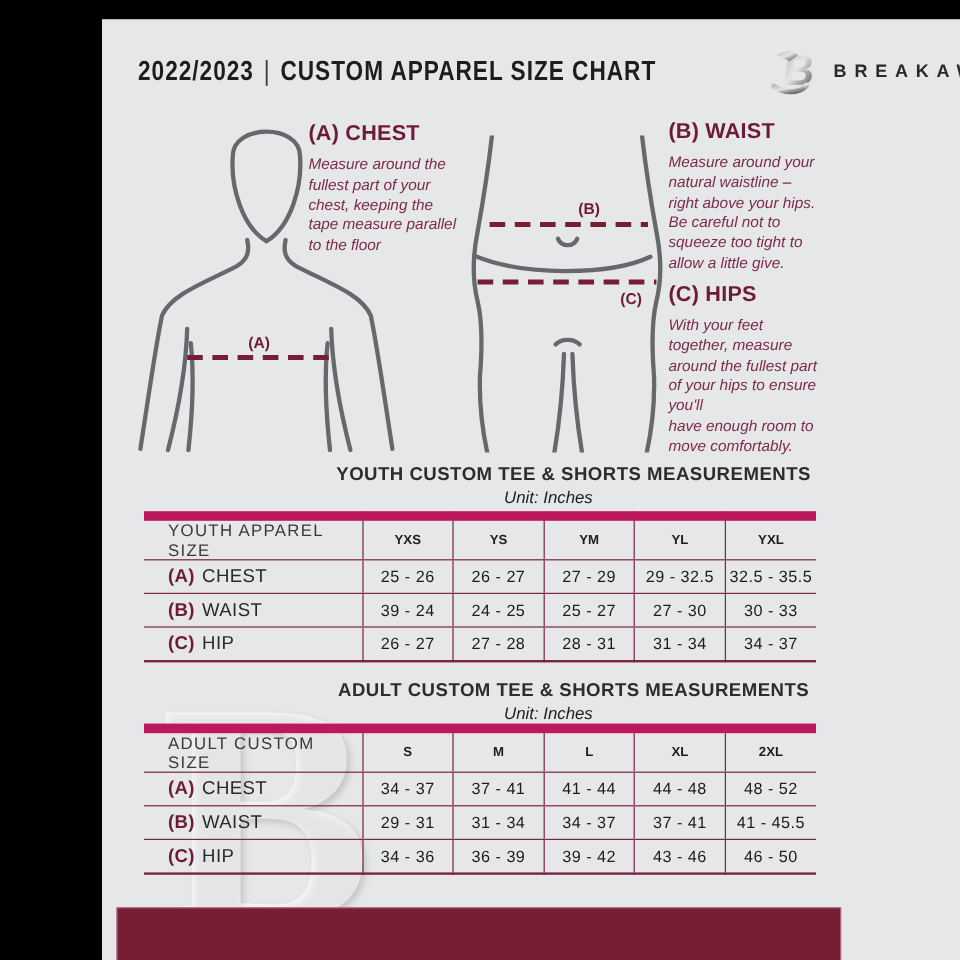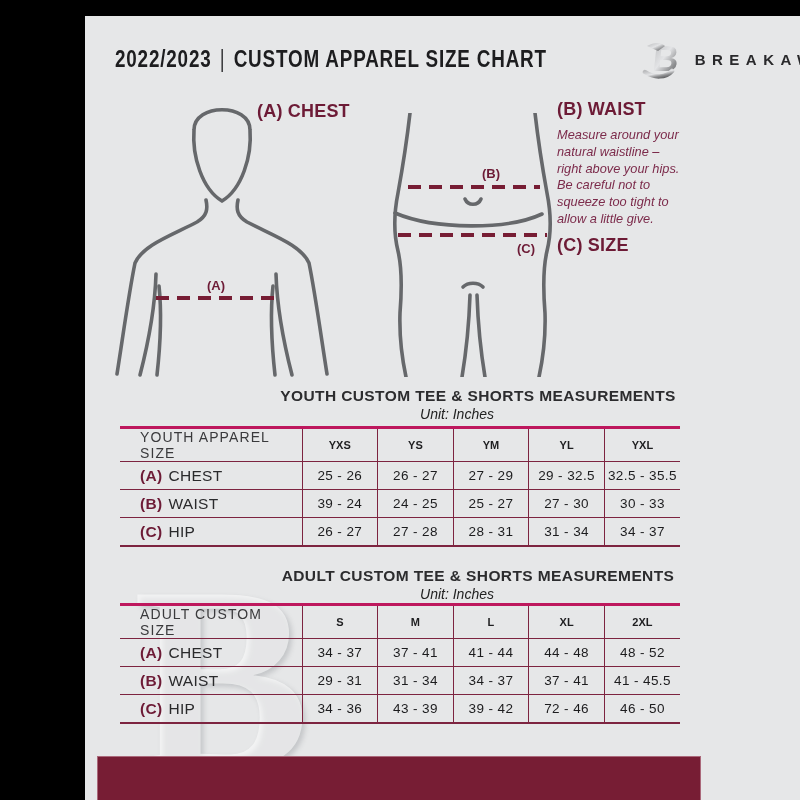--- a/index.html
+++ b/index.html
@@ -42,21 +42,21 @@
     font-weight:bold;font-size:15.5px;letter-spacing:.4px;color:#2c2c2e;padding-left:42px;
   }
   .unit-line{
     position:absolute;left:0;right:0;text-align:center;z-index:1;
     font-style:italic;font-size:14px;color:#222;
   }
   
   .size-table{
     position:absolute;left:35px;width:560px;z-index:1;
     border-collapse:collapse;table-layout:fixed;
-    border-top:3px solid #be185d;border-bottom:2px solid #7d2440;
+    border-top:8px solid #be185d;border-bottom:2px solid #7d2440;
   }
   .size-table col.c0{width:182px;}
   .size-table th,.size-table td{
     border-bottom:1.5px solid #7d2440;padding:0;text-align:center;vertical-align:middle;
   }
   .size-table th+th,.size-table td+td{border-left:1.5px solid #7d2440;}
   .size-table th{height:31px;font-size:11px;font-weight:bold;color:#1e1e20;}
   .size-table td{height:27px;font-size:13.5px;color:#1c1c1e;letter-spacing:.4px;}
   .size-table .size-col{
     text-align:left;padding-left:20px;font-weight:normal;
@@ -134,32 +134,44 @@
       <path d="M 87,182 C 88,212 91,240 95,264"></path>
     </g>
     <path d="M 18,74 L 150,74" stroke="#771d34" stroke-width="4.2" stroke-dasharray="13 8" fill="none"></path>
     <path d="M 8,122 L 157,122" stroke="#771d34" stroke-width="4.2" stroke-dasharray="13 8" fill="none"></path>
     <text x="101" y="65" text-anchor="middle" font-size="13" font-weight="bold" fill="#6d1b36">(B)</text>
     <text x="136" y="140" text-anchor="middle" font-size="13" font-weight="bold" fill="#6d1b36">(C)</text>
   </svg>
 
   <div class="instr instr-chest">
     <h3>(A) CHEST</h3>
+    <p>Measure around the
+fullest part of your
+chest, keeping the
+tape measure parallel
+to the floor</p>
   </div>
   <div class="instr instr-waist">
     <h3>(B) WAIST</h3>
     <p>Measure around your
 natural waistline –
 right above your hips.
 Be careful not to
 squeeze too tight to
 allow a little give.</p>
   </div>
   <div class="instr instr-hips">
-    <h3>(C) SIZE</h3>
+    <h3>(C) HIPS</h3>
+    <p>With your feet
+together, measure
+around the fullest part
+of your hips to ensure
+you'll
+have enough room to
+move comfortably.</p>
   </div>
 
   <div class="watermark">B</div>
 
   <div class="section-title t-youth-title">YOUTH CUSTOM TEE &amp; SHORTS MEASUREMENTS</div>
   <div class="unit-line t-youth-unit">Unit: Inches</div>
   <table class="size-table youth-table">
     <colgroup>
         <col class="c0">
         <col>
@@ -240,23 +252,23 @@
         <td class="rowlabel"><span class="key">(B)</span><span class="rname">WAIST</span></td>
         <td>29 - 31</td>
         <td>31 - 34</td>
         <td>34 - 37</td>
         <td>37 - 41</td>
         <td>41 - 45.5</td>
       </tr>
       <tr>
         <td class="rowlabel"><span class="key">(C)</span><span class="rname">HIP</span></td>
         <td>34 - 36</td>
-        <td>43 - 39</td>
+        <td>36 - 39</td>
         <td>39 - 42</td>
-        <td>72 - 46</td>
+        <td>43 - 46</td>
         <td>46 - 50</td>
       </tr>
     </tbody>
   </table>
 
   <div class="footer-bar"></div>
 
 </div>
 
 </body></html>

